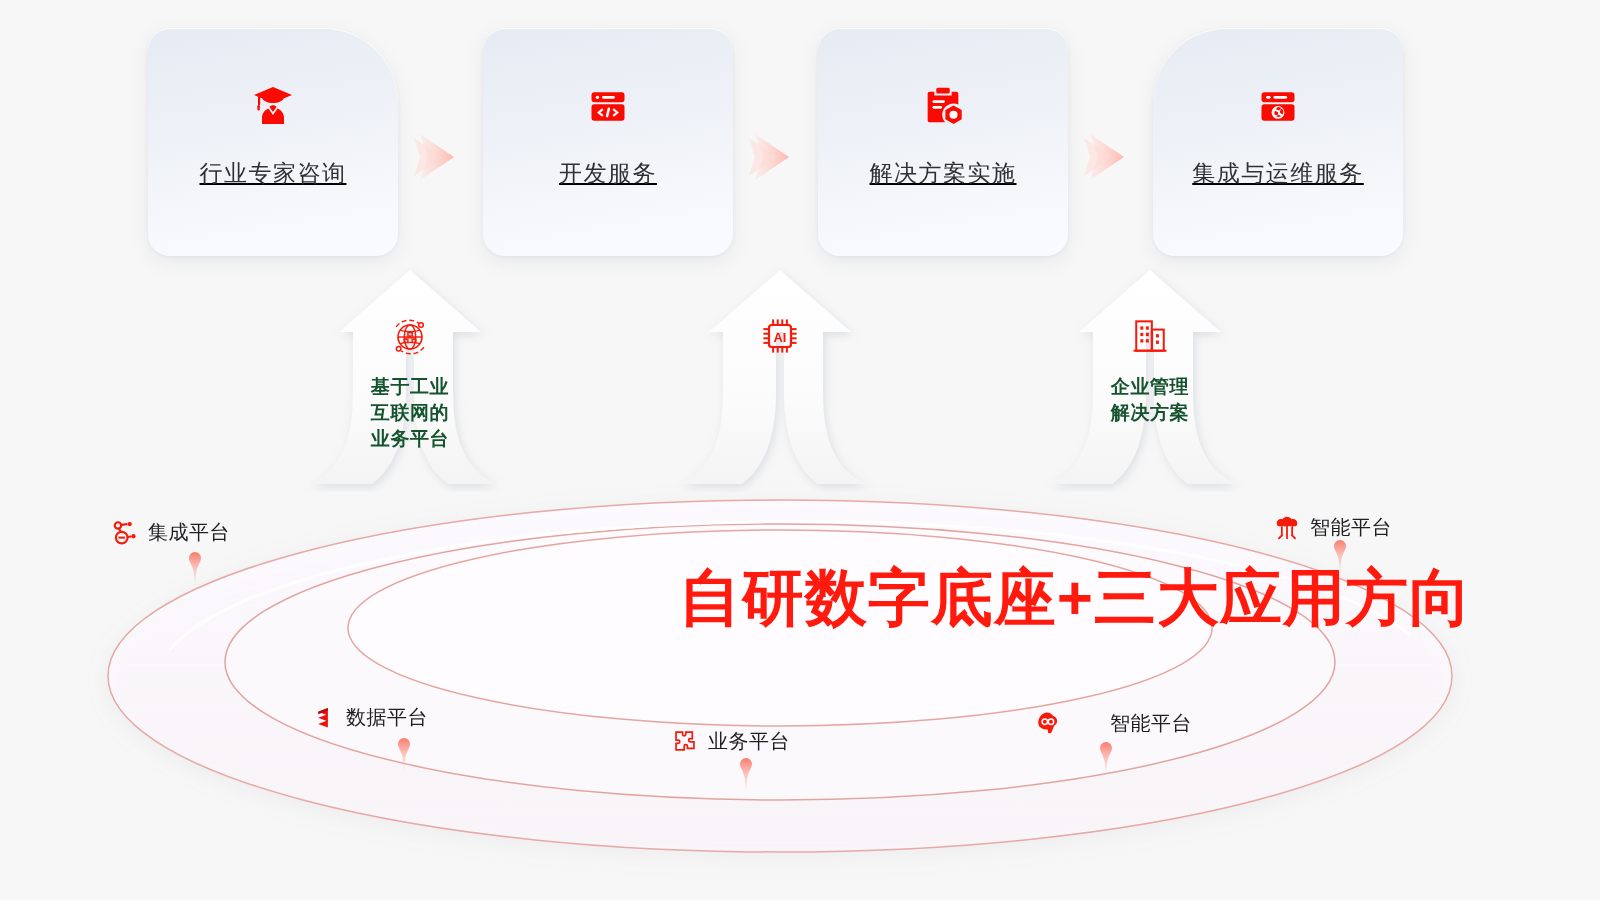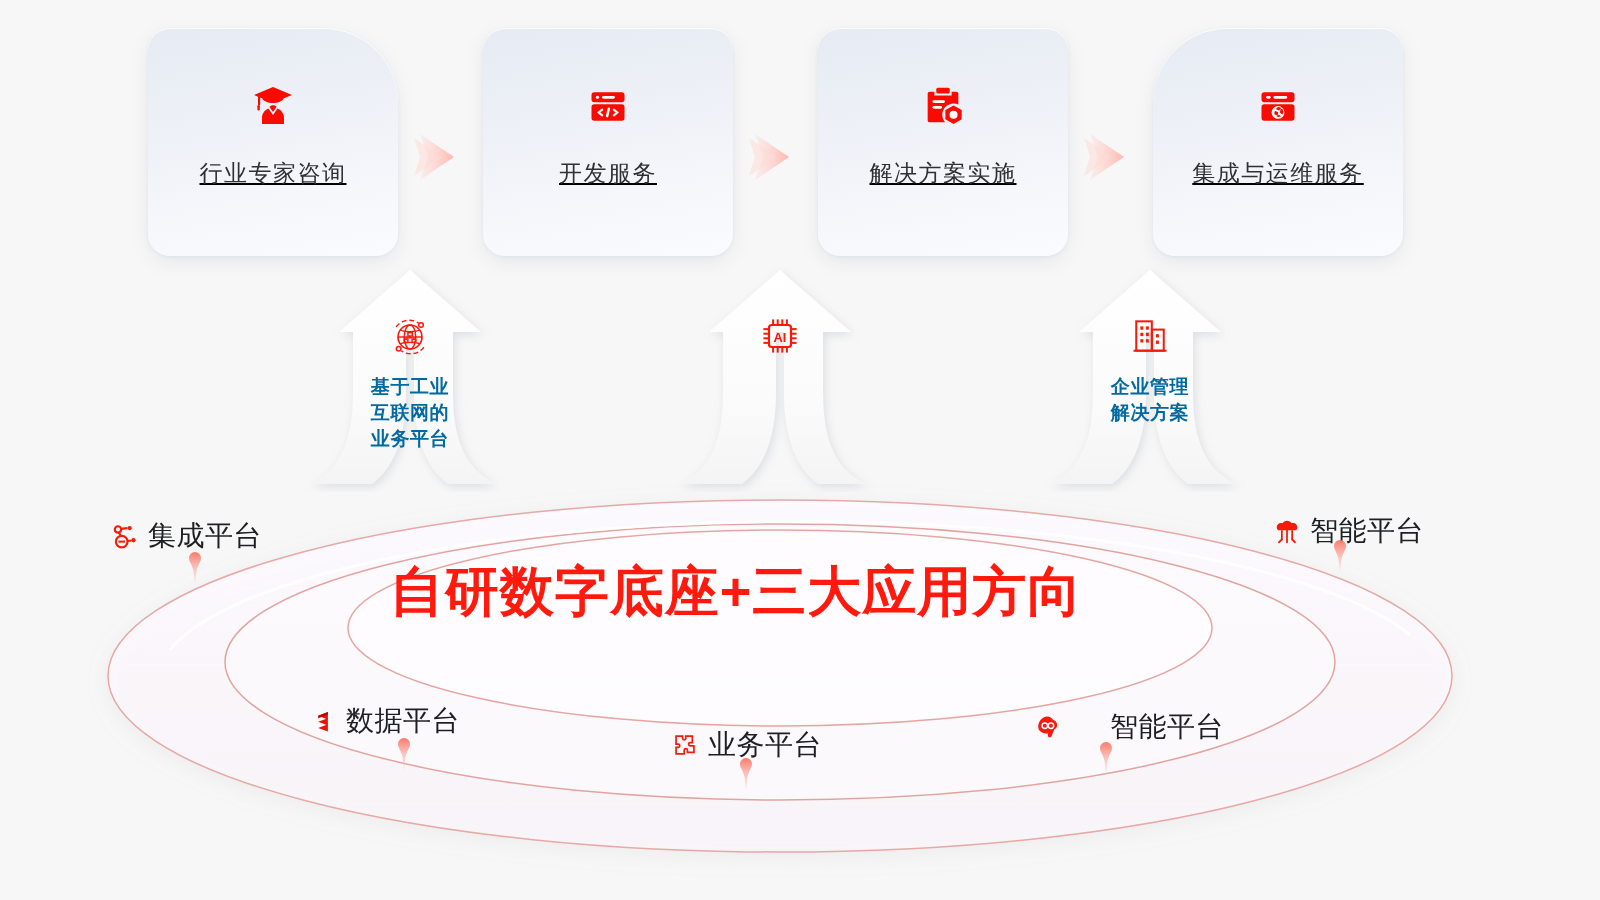--- a/index.html
+++ b/index.html
@@ -90,42 +90,42 @@
     width: 46px;
     height: 46px;
     display: flex;
     align-items: flex-start;
     justify-content: center;
   }
   .arrow-label {
     margin-top: 14px;
     font-size: 19px;
     line-height: 26px;
-    color: #0369a1;
+    color: #14532d;
     font-weight: bold;
     text-align: left;
     letter-spacing: 0.6px;
   }
 
   
   #base {
     position: absolute;
     left: 0;
     top: 480px;
     width: 1600px;
     height: 400px;
   }
 
   #base-title {
     position: absolute;
     left: 0;
     top: 76px;
     width: 1472px;
-    text-align: center;
-    font-size: 54px;
+    text-align: right;
+    font-size: 62px;
     font-weight: bold;
     color: #ff1a0d;
     letter-spacing: 1px;
     white-space: nowrap;
   }
 
   
   .platform {
     position: absolute;
     display: flex;
@@ -134,21 +134,21 @@
   }
   .platform-icon {
     width: 30px;
     height: 30px;
     display: flex;
     align-items: center;
     justify-content: center;
     margin-right: 8px;
   }
   .platform-label {
-    font-size: 28px;
+    font-size: 20px;
     color: #1d1f22;
     letter-spacing: 0.5px;
   }
   .pin {
     position: absolute;
     width: 16px;
     height: 34px;
   }
 </style>
 </head>

